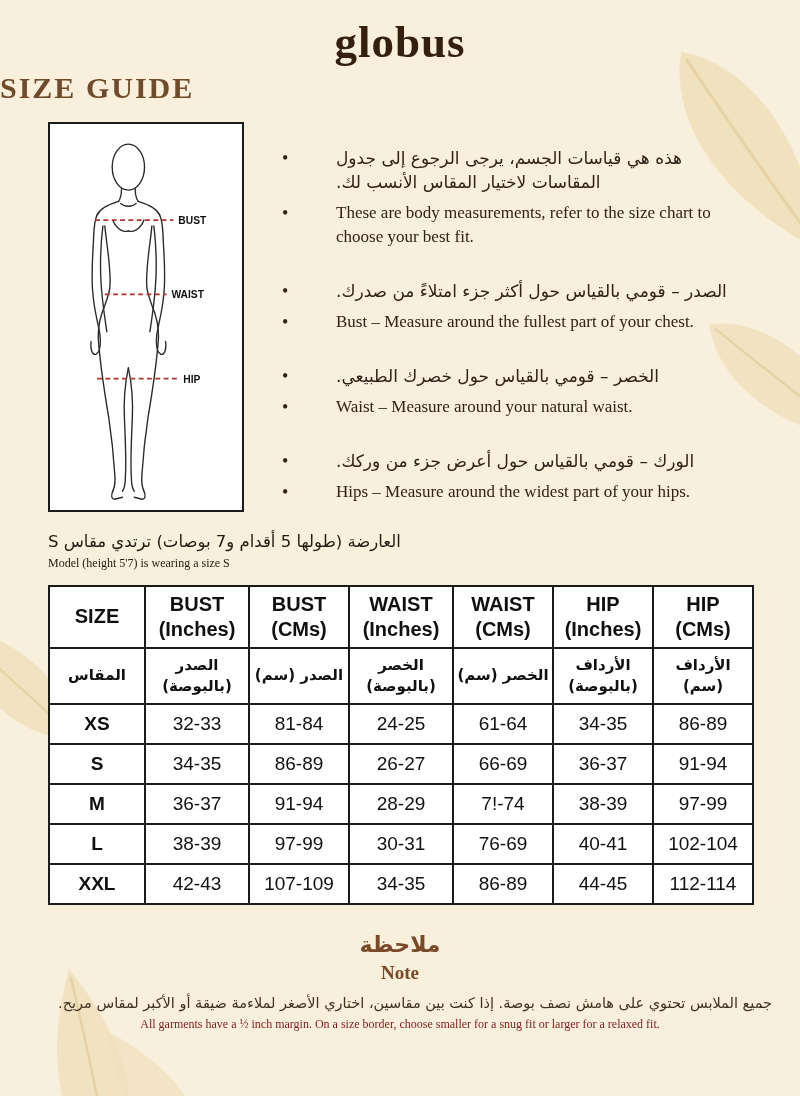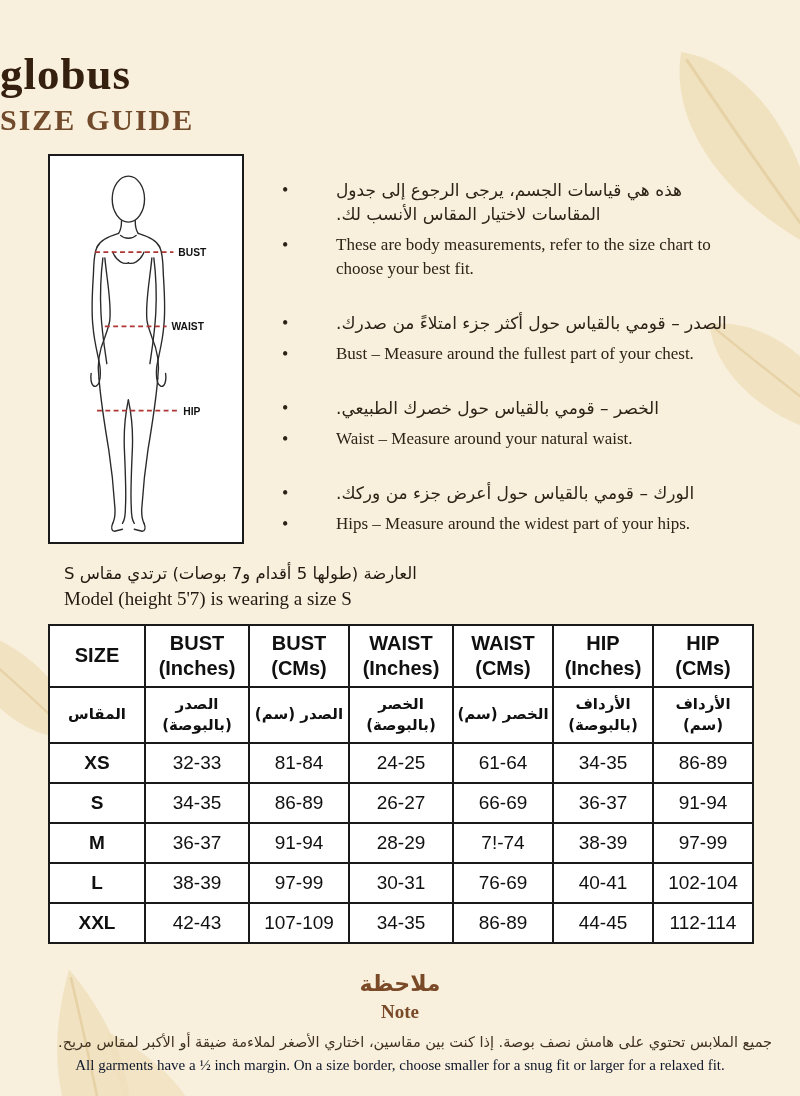--- a/index.html
+++ b/index.html
@@ -8,25 +8,24 @@
     background:#f8efdc;
     position:relative;
     overflow:hidden;
     font-family:"Liberation Serif","DejaVu Sans",serif;
     color:#2f2318;
   }
   .leaf { position:absolute; z-index:0; }
   .page { position:relative; z-index:1; width:100%; height:100%; }
 
   .brand {
-    text-align:left; padding-top:18px;
+    text-align:center; padding-top:18px;
     font-family:"Liberation Serif",serif;
     font-size:45px; font-weight:bold; letter-spacing:1px; color:#35200f;
     line-height:1.1;
-    margin-top:32px;
   }
   .title {
     text-align:left; margin-top:2px;
     font-family:"Liberation Serif",serif;
     font-size:30px; font-weight:bold; letter-spacing:2px; color:#714a2b;
     line-height:1.2;
   }
 
   .content { display:flex; padding:0 48px; margin-top:16px; }
   .figure-box {
@@ -35,26 +34,26 @@
   }
   .figure-box svg { width:100%; height:100%; display:block; }
 
   .bullets { list-style:none; margin-left:38px; padding-top:24px; flex:1; }
   .bullet { display:flex; gap:10px; margin-bottom:7px; }
   .bullet.gap { margin-top:30px; }
   .dot { flex:0 0 12px; font-size:18px; line-height:24px; color:#2f2318; }
   .txt { flex:1; font-size:17px; line-height:24px; color:#2f2318; text-align:left;margin-left:32px; }
   .txt.ar { font-size:17px; font-family:"DejaVu Sans",sans-serif; }
 
-  .model-note { padding:0 64px; margin-top:18px; }
+  .model-note { padding:0 48px; margin-top:18px; }
   .model-note .ar {
     font-size:16.5px; font-family:"DejaVu Sans",sans-serif;
     text-align:left; line-height:1.4; color:#221a10;
   }
-  .model-note .en { font-size:19px; margin-top:3px; color:#221a10; }
+  .model-note .en { font-size:12px; margin-top:3px; color:#221a10; }
 
   table.size-table {
     margin:14px 48px 12px; width:704px; border-collapse:collapse;
     background:#ffffff; table-layout:fixed;
     font-family:"Liberation Sans","DejaVu Sans",sans-serif;
   }
   .size-table th, .size-table td {
     border:2px solid #1a1a1a; text-align:center; vertical-align:middle;
   }
   .size-table thead tr.en-row th {
@@ -71,21 +70,21 @@
   .note-section { text-align:center; margin-top:26px; padding:0 28px; }
   .note-title-ar {
     font-size:22px; font-weight:bold; color:#7a4a28;
     font-family:"DejaVu Sans",sans-serif; line-height:1.3;
   }
   .note-title-en { font-size:19px; font-weight:bold; color:#7a4a28; margin-top:2px; line-height:1.3; }
   .note-body-ar {
     font-size:14.5px; color:#40311f; margin-top:7px;
     font-family:"DejaVu Sans",sans-serif; line-height:1.4;text-align:right;
   }
-  .note-body-en { font-size:15px; color:#0f172a; margin-top:3px; line-height:1.35; }
+  .note-body-en { font-size:12px; color:#7f1d1d; margin-top:3px; line-height:1.35; }
 </style>
 </head>
 <body>
 
 <svg class="leaf" style="left:676px;top:24px;width:150px;height:255px;transform:rotate(-35deg);" viewBox="0 0 100 170">
   <path d="M50,4 C82,36 86,98 50,166 C14,98 18,36 50,4 Z" fill="#efdfba" opacity="0.85"></path>
   <path d="M50,160 C49,120 49,60 50,10" stroke="#e6d2a6" stroke-width="2" fill="none"></path>
 </svg>
 <svg class="leaf" style="left:726px;top:282px;width:120px;height:204px;transform:rotate(-52deg);" viewBox="0 0 100 170">
   <path d="M50,4 C82,36 86,98 50,166 C14,98 18,36 50,4 Z" fill="#efdfba" opacity="0.8"></path>

